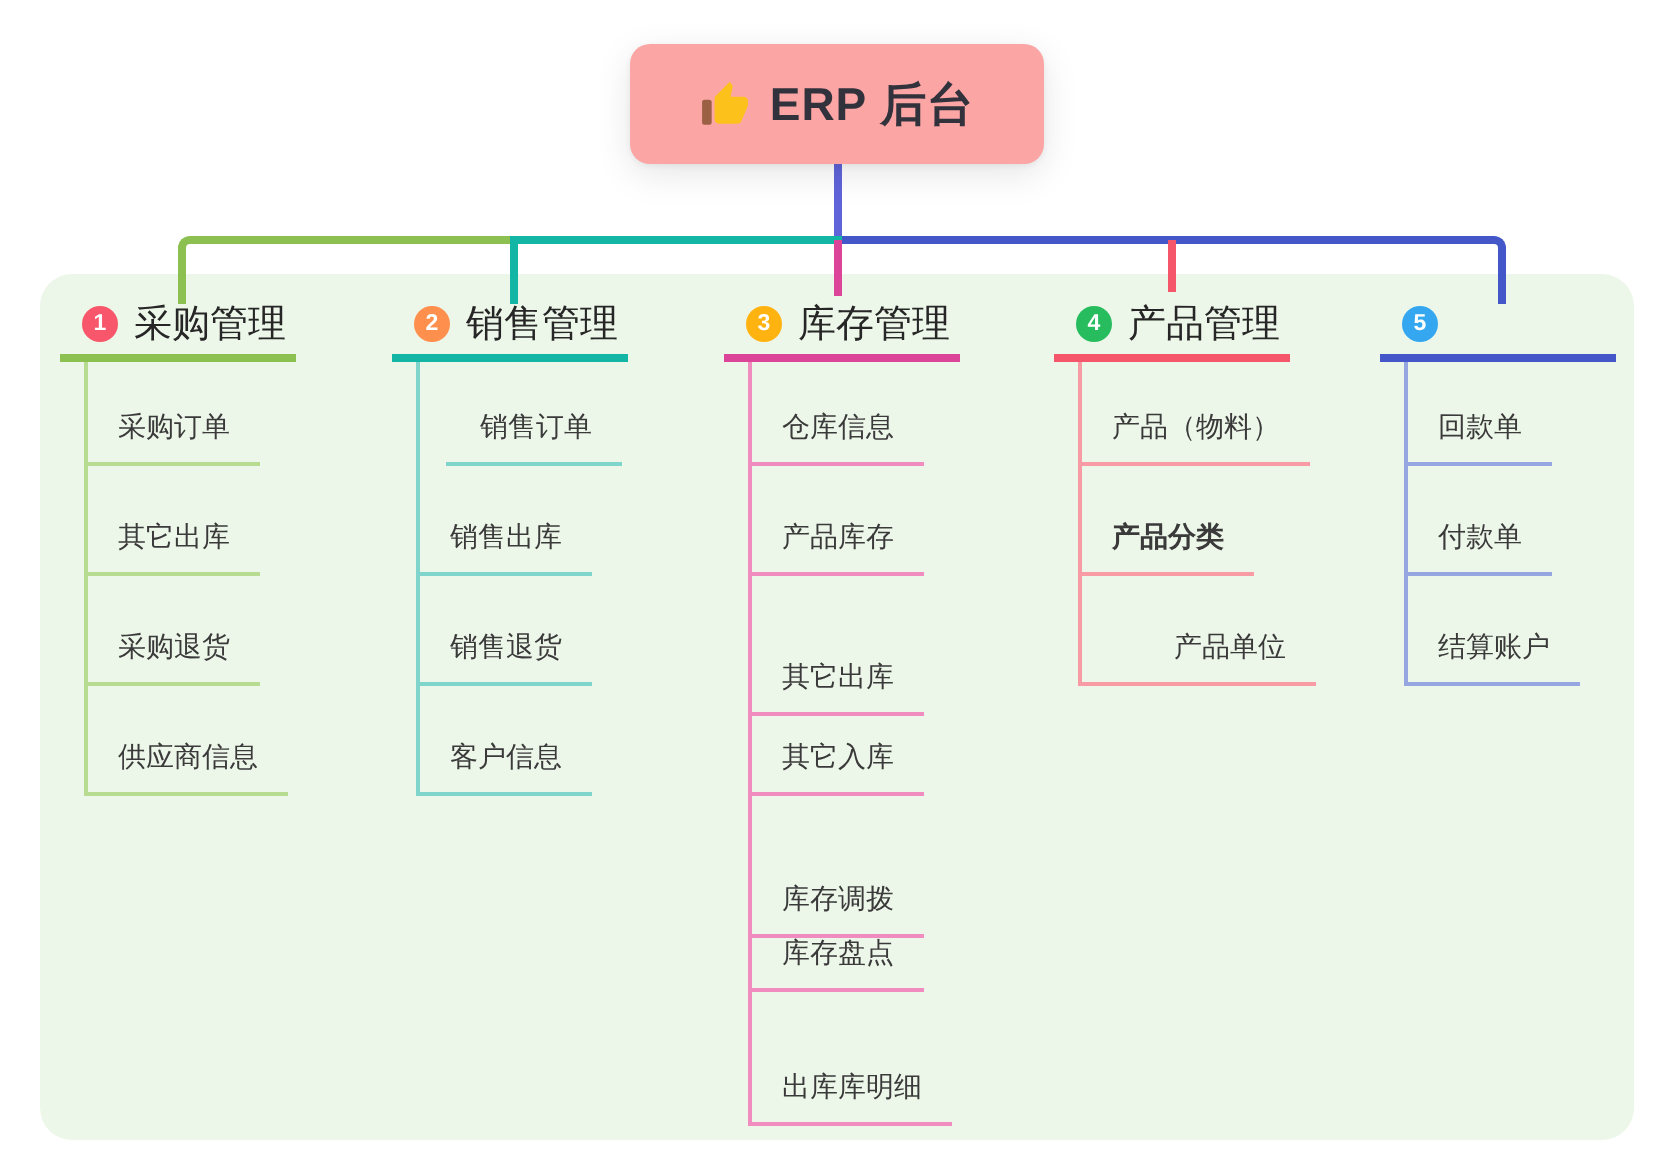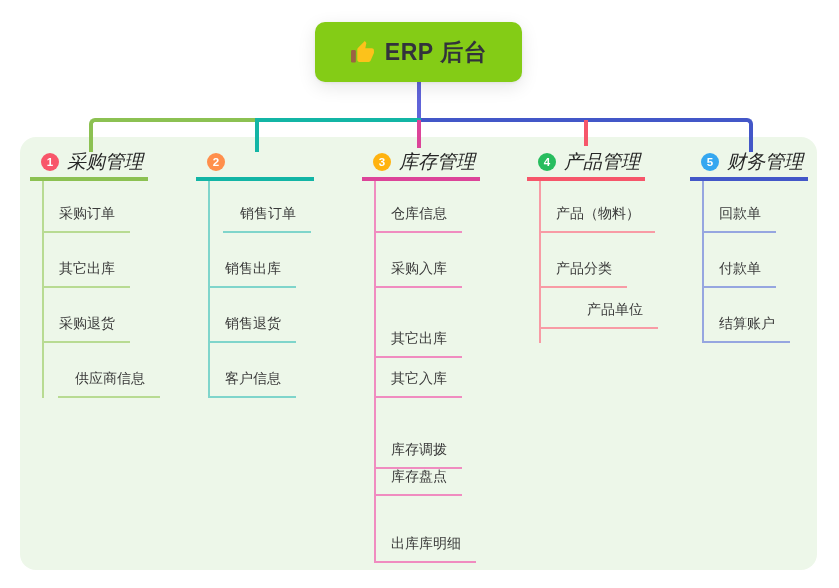--- a/index.html
+++ b/index.html
@@ -7,40 +7,40 @@
     position:relative; width:839px; height:588px; overflow:hidden;
     background:#ffffff;
     font-family:"Liberation Sans","DejaVu Sans",sans-serif;
   }
   .panel {
     position:absolute; left:20px; top:137px; width:797px; height:433px;
     background:#edf7e9; border-radius:16px;
   }
   .root-card {
     position:absolute; left:315px; top:22px; width:207px; height:60px;
-    background:#84cc16; border-radius:10px;
+    background:#fca5a5; border-radius:10px;
     box-shadow:0 5px 18px rgba(0,0,0,.10), 0 1px 3px rgba(0,0,0,.06);
     display:flex; align-items:center; justify-content:center; gap:10px;
     z-index:3;
   }
   .root-label { font-size:23px; font-weight:600; color:#32323c; letter-spacing:.5px; }
   .stem { position:absolute; width:4px; z-index:1; }
   .seg  { position:absolute; z-index:2; }
   .drop { position:absolute; width:4px; z-index:2; }
   .branch-header {
     position:absolute; width:118px; height:35px; box-sizing:border-box;
     border-bottom:4px solid; display:flex; align-items:center;
     padding-left:11px; gap:8px; z-index:2; cursor:pointer;
   }
   .badge {
     width:18px; height:18px; border-radius:50%; flex:0 0 18px;
     color:#ffffff; font-size:11.5px; font-weight:700;
     display:flex; align-items:center; justify-content:center;
   }
-  .branch-label { font-size:19px; font-weight:500; color:#262626; white-space:nowrap;font-style:italic; }
+  .branch-label { font-size:19px; font-weight:500; color:#262626; white-space:nowrap; }
   .child-vline { position:absolute; width:2px; z-index:1; }
   .child-node {
     position:absolute; height:38px; box-sizing:border-box;
     border-bottom:2px solid; display:flex; align-items:flex-end;
     padding:0 15px 8px 17px; z-index:2; cursor:pointer;
   }
   .child-node span { font-size:14px; color:#3a3a3a; white-space:nowrap; }
 </style>
 </head>
 <body>
@@ -61,25 +61,26 @@
       <div class="child-vline" style="left: 42px; top: 181px; height: 217px; background: rgb(184, 219, 146);"></div>
       <div class="child-node" style="left: 42px; top: 195px; border-bottom-color: rgb(184, 219, 146); justify-content: center;">
         <span>采购订单</span>
       </div>
       <div class="child-node" style="left: 42px; top: 250px; border-bottom-color: rgb(184, 219, 146);">
         <span>其它出库</span>
       </div>
       <div class="child-node" style="left: 42px; top: 305px; border-bottom-color: rgb(184, 219, 146);">
         <span>采购退货</span>
       </div>
-      <div class="child-node" style="left: 58px; top: 360px; border-bottom-color: rgb(184, 219, 146); justify-content: center;">
+      <div class="child-node" style="left: 42px; top: 360px; border-bottom-color: rgb(184, 219, 146); justify-content: center;">
         <span>供应商信息</span>
       </div>
       <div class="branch-header" style="left: 196px; top: 146px; border-bottom-color: rgb(19, 181, 165);">
         <span class="badge" style="background: rgb(255, 143, 76);">2</span>
+        <span class="branch-label">销售管理</span>
       </div>
       <div class="child-vline" style="left: 208px; top: 181px; height: 217px; background: rgb(127, 213, 203);"></div>
       <div class="child-node" style="left: 208px; top: 195px; border-bottom-color: rgb(127, 213, 203); margin-left: 15px;">
         <span>销售订单</span>
       </div>
       <div class="child-node" style="left: 208px; top: 250px; border-bottom-color: rgb(127, 213, 203);">
         <span>销售出库</span>
       </div>
       <div class="child-node" style="left: 208px; top: 305px; border-bottom-color: rgb(127, 213, 203);">
         <span>销售退货</span>
@@ -89,21 +90,21 @@
       </div>
       <div class="branch-header" style="left: 362px; top: 146px; border-bottom-color: rgb(220, 68, 153);">
         <span class="badge" style="background: rgb(255, 179, 16);">3</span>
         <span class="branch-label">库存管理</span>
       </div>
       <div class="child-vline" style="left: 374px; top: 181px; height: 382px; background: rgb(240, 140, 192);"></div>
       <div class="child-node" style="left: 374px; top: 195px; border-bottom-color: rgb(240, 140, 192);">
         <span>仓库信息</span>
       </div>
       <div class="child-node" style="left: 374px; top: 250px; border-bottom-color: rgb(240, 140, 192);">
-        <span>采购入库</span>
+        <span>产品库存</span>
       </div>
       <div class="child-node" style="left: 374px; top: 320px; border-bottom-color: rgb(240, 140, 192);">
         <span>其它出库</span>
       </div>
       <div class="child-node" style="left: 374px; top: 360px; border-bottom-color: rgb(240, 140, 192);">
         <span>其它入库</span>
       </div>
       <div class="child-node" style="left: 374px; top: 431px; border-bottom-color: rgb(240, 140, 192);">
         <span>库存调拨</span>
       </div>
@@ -114,29 +115,28 @@
         <span>出库库明细</span>
       </div>
       <div class="branch-header" style="left: 527px; top: 146px; border-bottom-color: rgb(246, 86, 106);">
         <span class="badge" style="background: rgb(39, 189, 94);">4</span>
         <span class="branch-label">产品管理</span>
       </div>
       <div class="child-vline" style="left: 539px; top: 181px; height: 162px; background: rgb(248, 155, 165);"></div>
       <div class="child-node" style="left: 539px; top: 195px; border-bottom-color: rgb(248, 155, 165);">
         <span>产品（物料）</span>
       </div>
-      <div class="child-node" style="left: 539px; top: 250px; border-bottom-color: rgb(248, 155, 165);">
+      <div class="child-node" style="left: 539px; top: 250px; border-bottom-color: rgb(248, 155, 165); font-weight: bold;">
         <span>产品分类</span>
       </div>
-      <div class="child-node" style="left: 539px; top: 291px; border-bottom-color: rgb(248, 155, 165); padding-left: 48px;">
+      <div class="child-node" style="left: 539px; top: 305px; border-bottom-color: rgb(248, 155, 165); padding-left: 48px;">
         <span>产品单位</span>
       </div>
       <div class="branch-header" style="left: 690px; top: 146px; border-bottom-color: rgb(67, 87, 200);">
         <span class="badge" style="background: rgb(53, 167, 240);">5</span>
-        <span class="branch-label">财务管理</span>
       </div>
       <div class="child-vline" style="left: 702px; top: 181px; height: 162px; background: rgb(150, 166, 224);"></div>
       <div class="child-node" style="left: 702px; top: 195px; border-bottom-color: rgb(150, 166, 224);">
         <span>回款单</span>
       </div>
       <div class="child-node" style="left: 702px; top: 250px; border-bottom-color: rgb(150, 166, 224);">
         <span>付款单</span>
       </div>
       <div class="child-node" style="left: 702px; top: 305px; border-bottom-color: rgb(150, 166, 224);">
         <span>结算账户</span>

